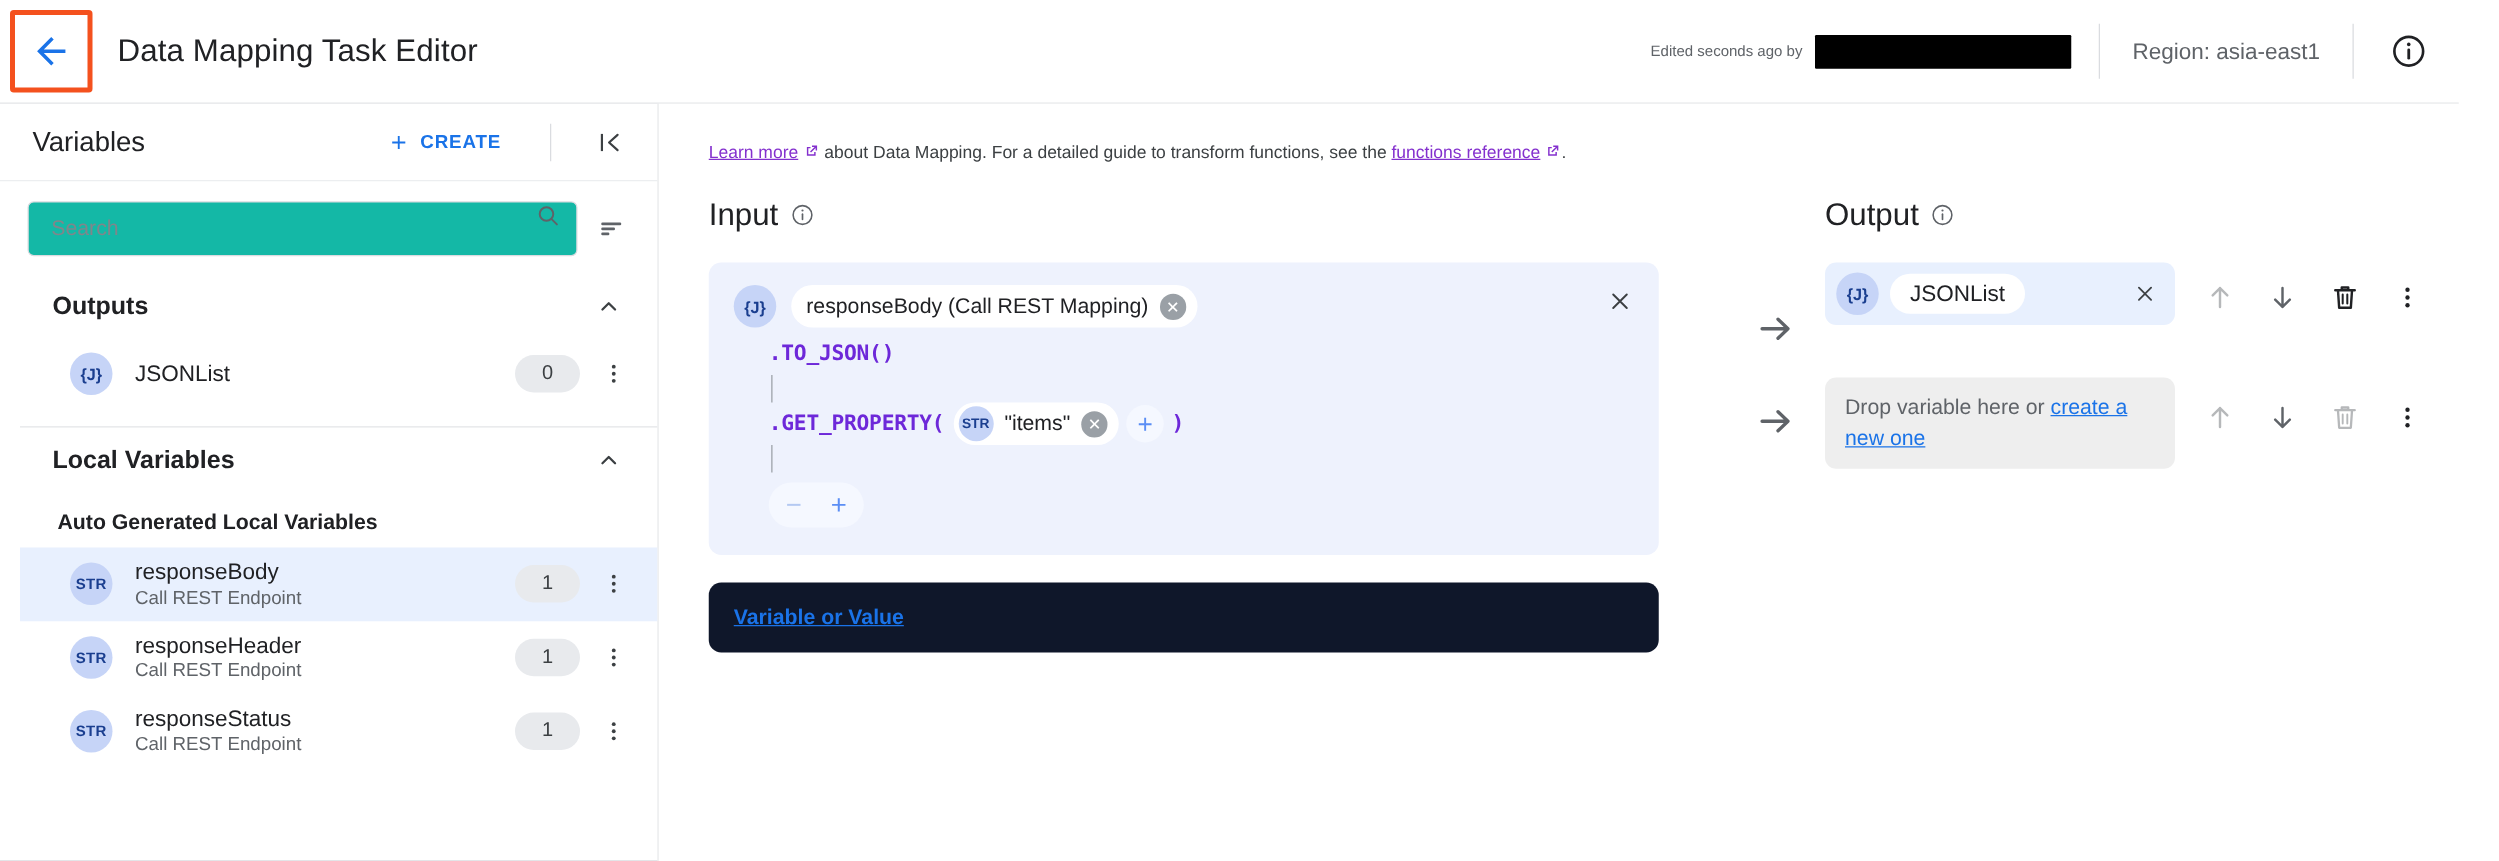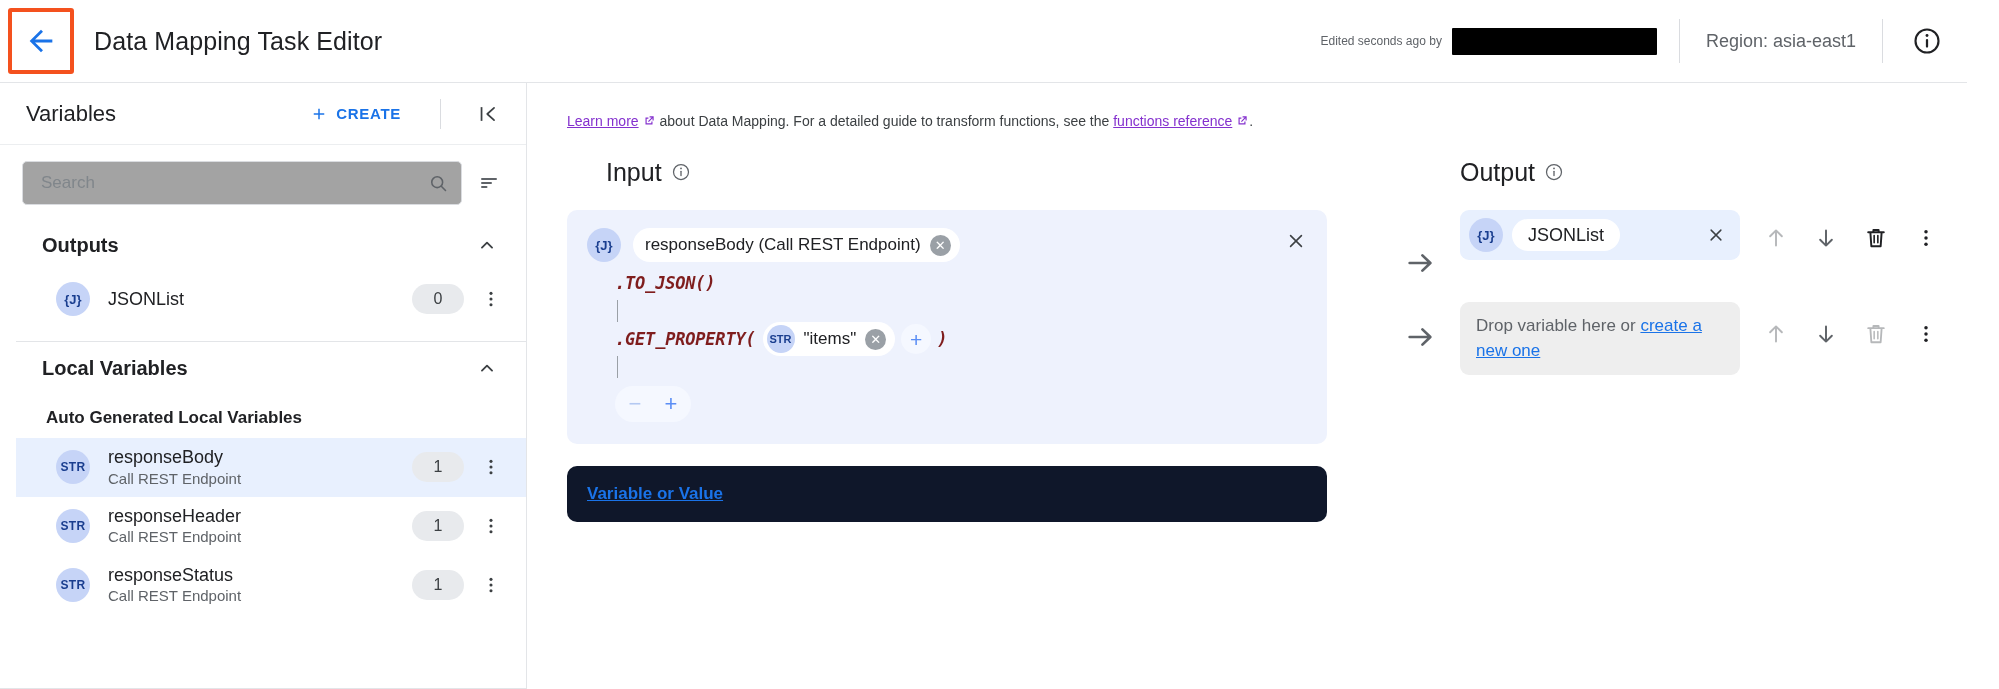--- a/index.html
+++ b/index.html
@@ -71,21 +71,21 @@
     font-size: 15px; font-weight: 600; letter-spacing: .7px;
     padding: 8px 12px; border-radius: 4px; cursor: pointer; background:none; border:none;
     font-family: "Liberation Sans", sans-serif;
   }
   .head-sep { width:1px; height:30px; background:#dadce0; margin: 0 10px; }
   .collapse-btn { width:40px; height:40px; display:flex; align-items:center; justify-content:center; cursor:pointer; border-radius:50%; }
 
   .search-row { display:flex; align-items:center; padding: 16px 22px 14px 22px; gap: 12px; }
   .search-field {
     flex: 1 1 auto; height: 44px; border: 1px solid #dadce0; border-radius: 5px;
-    display:flex; align-items:center; padding: 0 12px 0 16px; background:#a3a3a3;
+    display:flex; padding: 0 12px 0 16px; background:#14b8a6;
   }
   .search-field input {
     flex:1 1 auto; border:none; outline:none; font-size: 17px; color:#202124;
     font-family: "Liberation Sans", sans-serif; background:transparent;
   }
   .search-field input::placeholder { color: #80868b; }
   .sort-btn { width: 30px; height: 30px; display:flex; align-items:center; justify-content:center; cursor:pointer; }
 
   .section-head {
     display:flex; align-items:center; padding: 10px 26px 10px 26px; cursor:pointer;
@@ -126,21 +126,20 @@
   .learn a { color:#8430ce; text-decoration: underline; cursor:pointer; }
   .ext-ico { display:inline-block; vertical-align: -2px; margin-left: 3px; }
 
   .cols { display:flex; padding: 22px 0 0 40px; }
   .col-input { width: 815px; flex: 0 0 815px; }
   .col-output { flex: 1 1 auto; min-width:0; }
 
   .col-title {
     font-size: 25px; color:#202124; display:flex; align-items:center; gap: 9px; margin-bottom: 22px;
     height: 32px;
-    margin-left: 39px;
   }
   .rows { display:flex; flex-direction:column; gap: 22px; }
   .row { display:flex; align-items:flex-start; }
 
   .input-card {
     background: #eef2fd; border-radius: 10px; padding: 18px 20px 22px 20px;
     position: relative; width: 760px; min-height: 160px;
   }
   .input-card.empty {
     background: #0f172a; min-height: 56px; display:flex; align-items:center;
@@ -163,23 +162,22 @@
     width: 21px; height: 21px; border-radius: 50%; background:#9aa0a6; color:#fff;
     font-size: 13px; display:flex; align-items:center; justify-content:center; cursor:pointer;
     flex: 0 0 21px; line-height:1;
   }
   .jsonbadge {
     width: 34px; height: 34px; border-radius: 50%; background: #c6d4f7; color:#1a3e8f;
     display:flex; align-items:center; justify-content:center; font-size: 13px; font-weight: 600;
     margin-right: 12px; flex: 0 0 34px;
   }
   .fn {
-    font-family: "DejaVu Sans Mono", monospace; font-size: 17px; font-weight: 700; color:#7f1d1d;
+    font-family: "DejaVu Sans Mono", monospace; font-size: 17px; font-weight: 700; color:#6d28d9;
     letter-spacing: -.2px;
-    font-style: italic;
   }
   .fn-indent { margin-left: 28px; }
   .caret-line { width:1px; height:22px; background:#9aa0a6; margin-left: 30px; }
   .plus-round {
     width: 30px; height: 30px; border-radius: 50%; background:#f5f8ff; color:#5b8ef5;
     display:flex; align-items:center; justify-content:center; font-size: 21px; cursor:pointer;
     margin: 0 6px; flex:0 0 30px; line-height:1;
   }
   .pm-group {
     display:inline-flex; align-items:center; background:#f5f8ff; border-radius: 18px;
@@ -413,21 +411,21 @@
               <div class="input-card">
                 <div class="card-x">
                   <svg width="20" height="20" viewBox="0 0 24 24">
                     <path d="M5.5 5.5l13 13M18.5 5.5l-13 13" stroke="#3c4043" stroke-width="1.9" stroke-linecap="round"></path>
                   </svg>
                 </div>
 
                 <div class="expr-line">
                   <span class="jsonbadge">{J}</span>
                   <span class="chip">
-                    <span>responseBody (Call REST Endpoint)</span>
+                    <span>responseBody (Call REST Mapping)</span>
                     <span class="chip-x">✕</span>
                   </span>
                 </div>
 
                 <div class="expr-line">
                   <span class="fn fn-indent">.TO_JSON(</span>
                   <span class="fn">)</span>
                 </div>
 
                 <div class="caret-line"></div>

